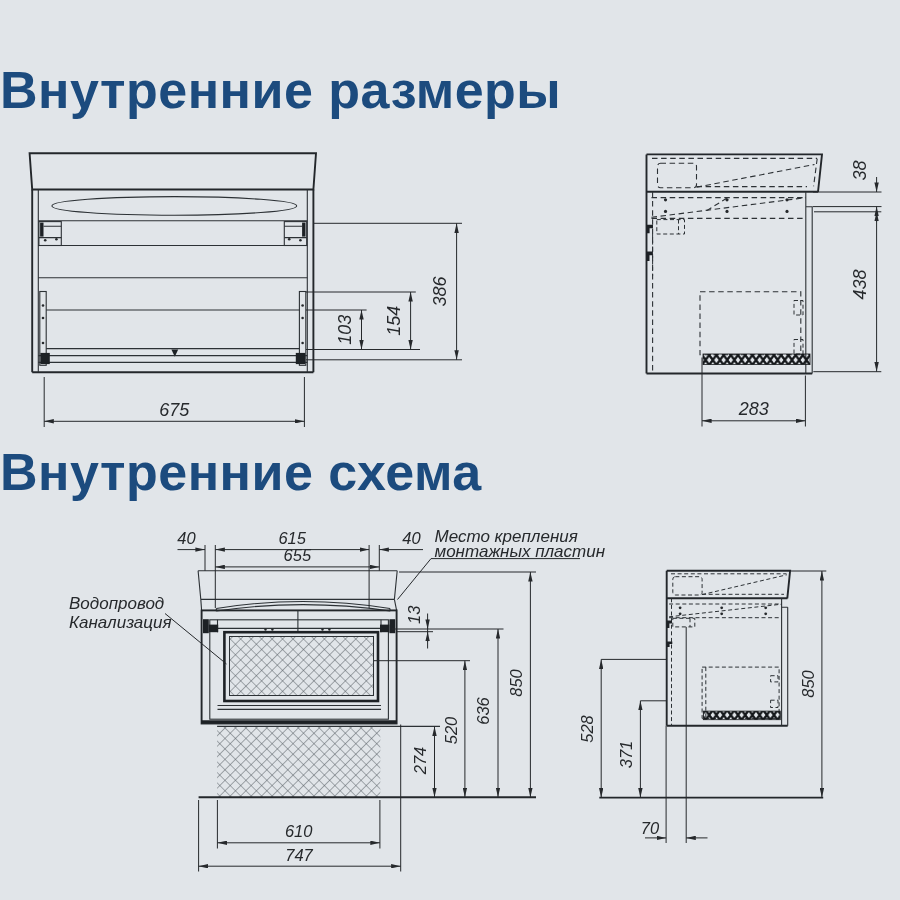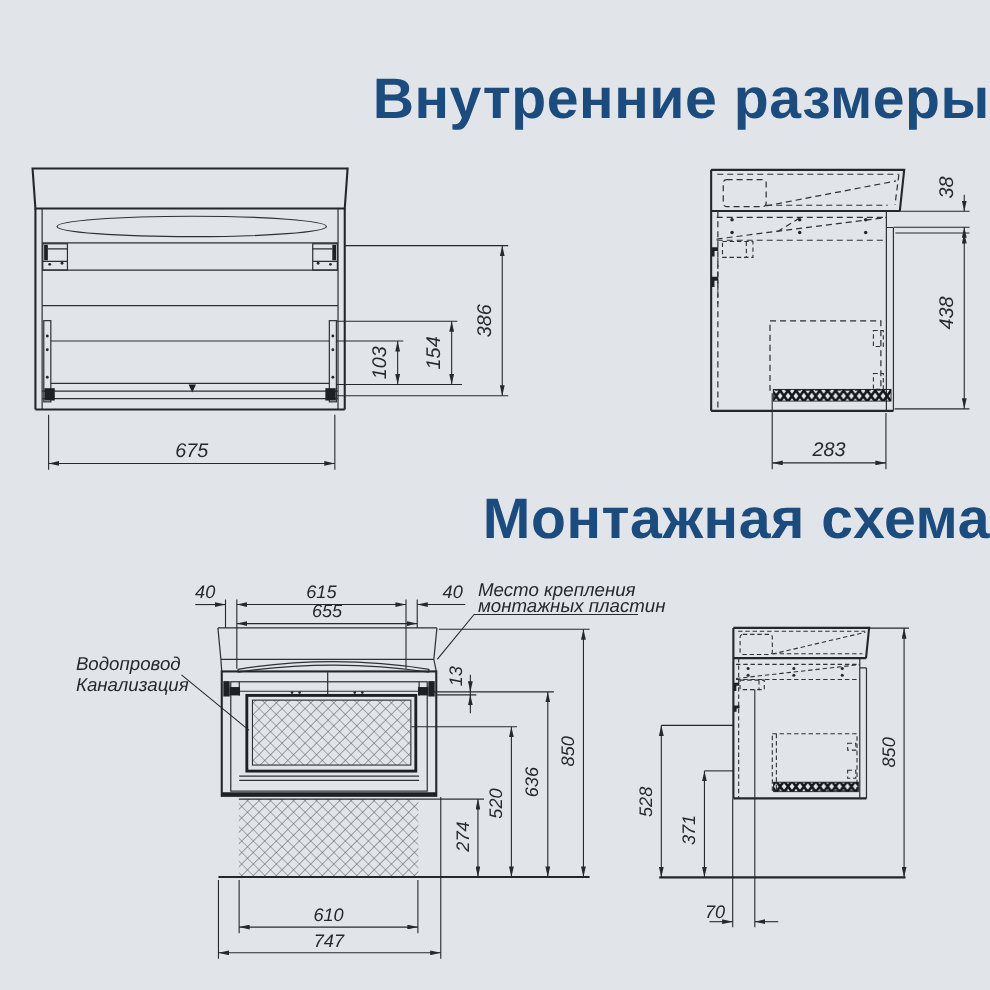--- a/index.html
+++ b/index.html
@@ -1,18 +1,18 @@
 <!DOCTYPE html>
 <html><head>
 <meta charset="utf-8">
 <style>
   html,body{margin:0;padding:0;}
   body{width:900px;height:900px;overflow:hidden;background:#e1e5e9;font-family:"Liberation Sans",sans-serif;}
   .stage{position:relative;width:900px;height:900px;background:#e1e5e9;}
-  .title{position:absolute;left:0;width:900px;text-align:right;font-weight:bold;
+  .title{position:absolute;left:0;width:900px;text-align:left;font-weight:bold;
          color:#1c4b7e;font-size:52px;letter-spacing:0.5px;line-height:1;}
   #title-internal{top:64px;}
   #title-mounting{top:446px;}
   svg{position:absolute;top:0;left:0;}
   .ln{stroke:#2c3135;stroke-width:1.1;fill:none;}
   .ln2{stroke:#23272b;stroke-width:1.9;fill:none;}
   .ln3{stroke:#1d2125;stroke-width:2.6;fill:none;}
   .dash{stroke:#2c3135;stroke-width:1.1;fill:none;stroke-dasharray:5.5 3.6;}
   .dash-s{stroke:#2c3135;stroke-width:1;fill:none;stroke-dasharray:4 2.6;}
   .dim{stroke:#26292c;stroke-width:1;fill:none;}
@@ -21,21 +21,21 @@
   text.dimtxt{font-family:"Liberation Sans",sans-serif;font-style:italic;font-size:18px;fill:#26292c;}
   text.dimtxt-s{font-family:"Liberation Sans",sans-serif;font-style:italic;font-size:16.5px;fill:#26292c;}
   text.ann{font-family:"Liberation Sans",sans-serif;font-style:italic;font-size:17px;fill:#26292c;}
 </style>
 </head>
 <body>
 
 <div class="stage">
 
   <div class="title" id="title-internal">Внутренние размеры</div>
-  <div class="title" id="title-mounting">Монтажная схема</div>
+  <div class="title" id="title-mounting">Внутренние схема</div>
 
   <svg width="900" height="900" viewBox="0 0 900 900">
     <defs>
       <marker id="arr" markerUnits="userSpaceOnUse" markerWidth="10" markerHeight="4.4" refX="9.6" refY="2.2" orient="auto-start-reverse">
         <path d="M0,0 L9.6,2.2 L0,4.4 Z" fill="#26292c"></path>
       </marker>
       <pattern id="hatch" width="7.4" height="7.4" patternUnits="userSpaceOnUse" patternTransform="rotate(45)">
         <path d="M0,0 H7.4 M0,0 V7.4" stroke="#565d63" stroke-width="1" fill="none"></path>
       </pattern>
       <pattern id="xstrip" width="7.2" height="10" patternUnits="userSpaceOnUse">

